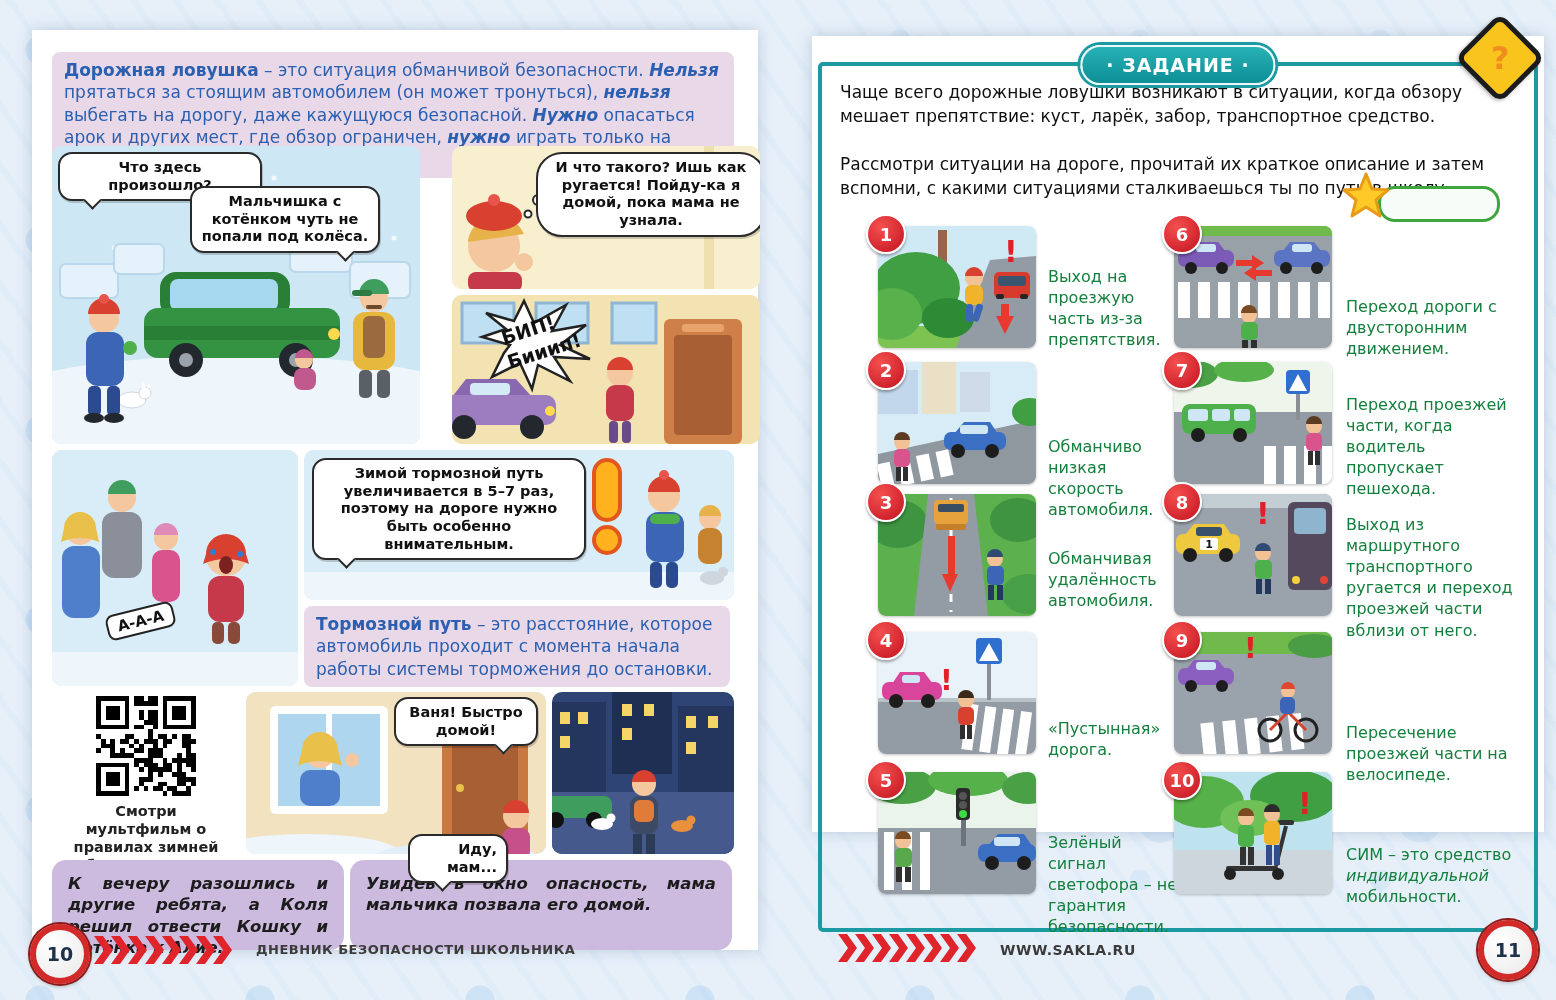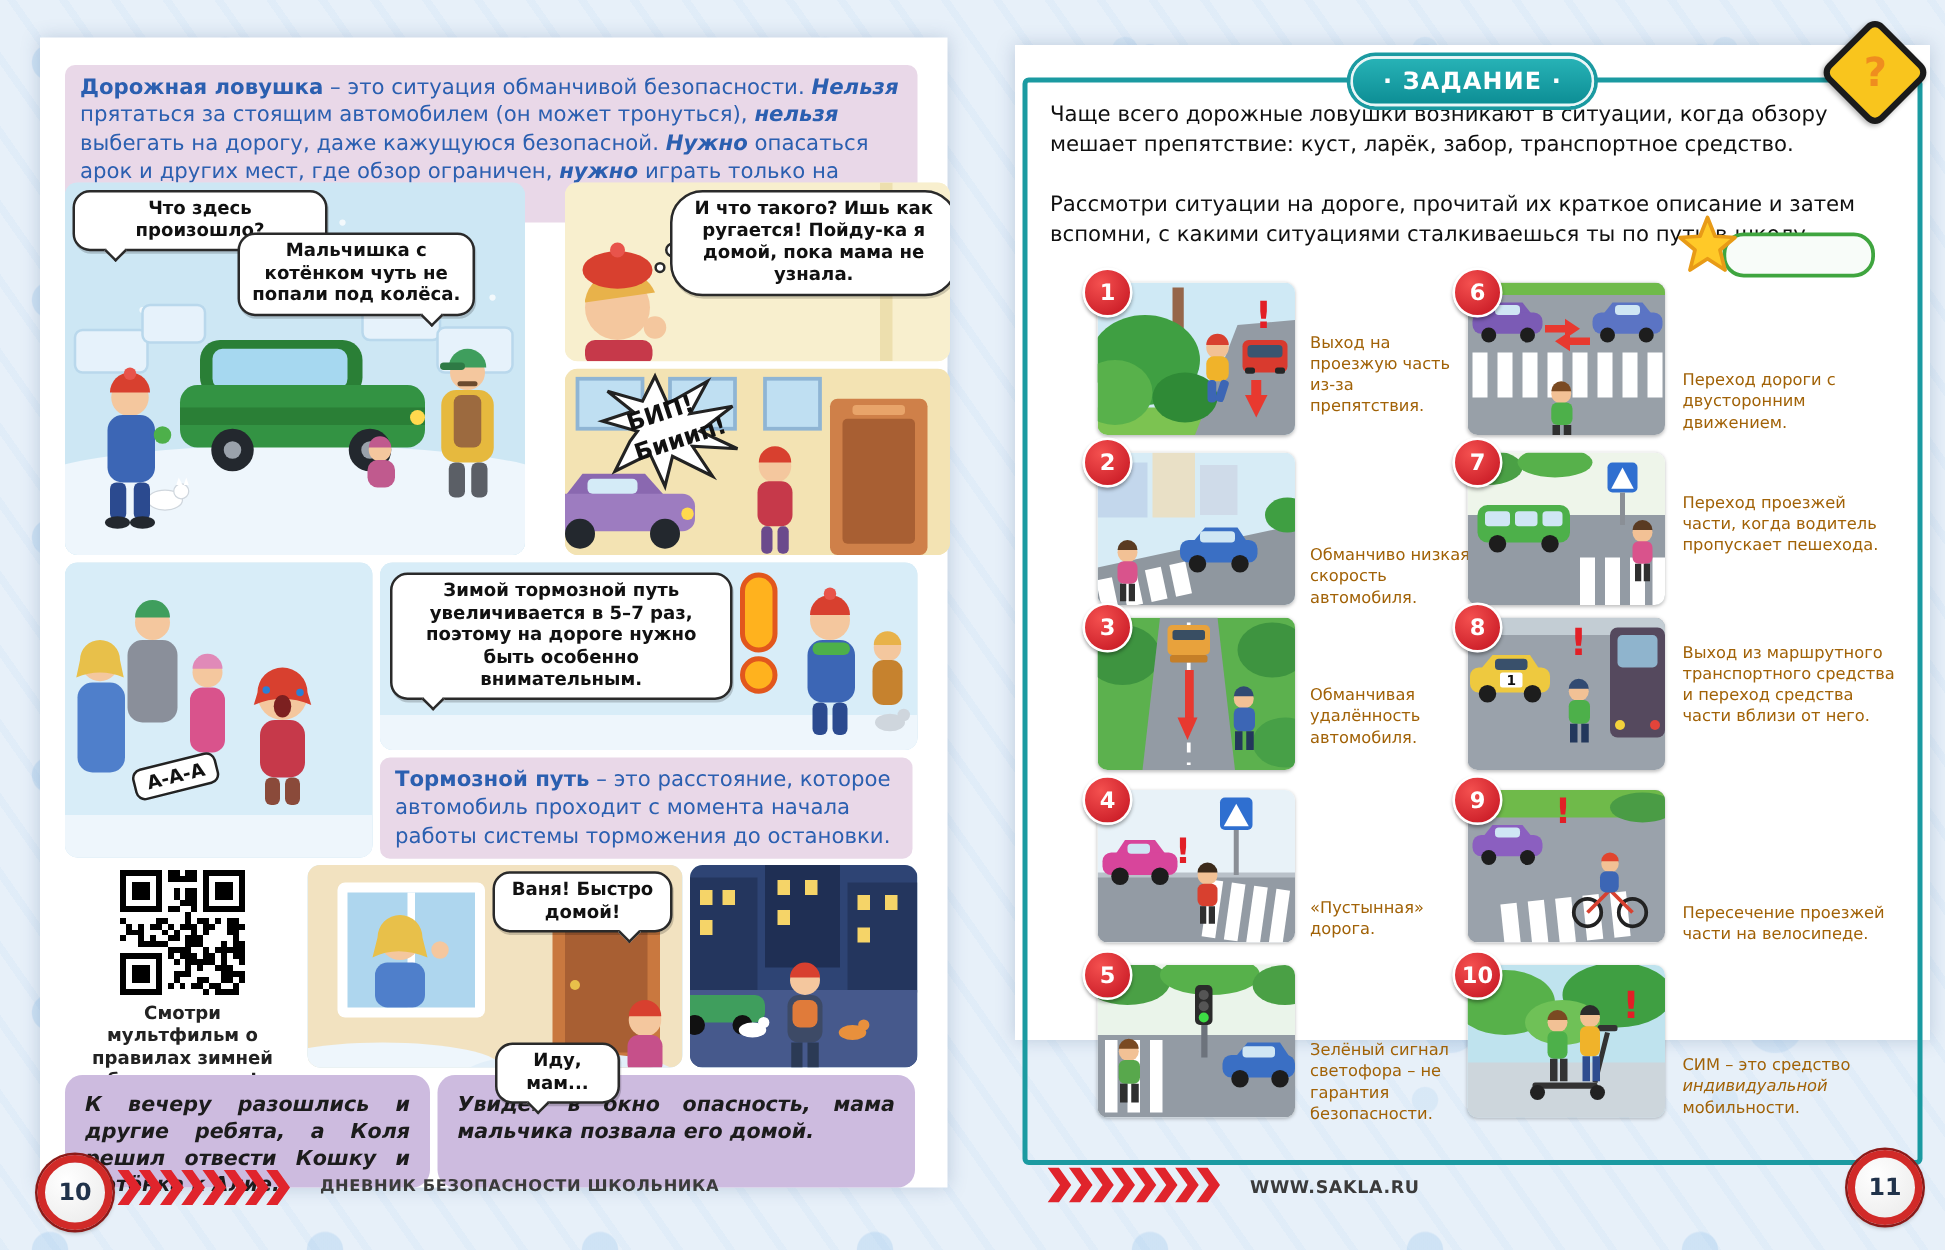--- a/index.html
+++ b/index.html
@@ -58,21 +58,21 @@
   .intro{position:absolute;left:18px;top:16px;width:676px;font-size:17px;line-height:1.43;color:#101010;margin:0;}
   .answer-star{position:absolute;z-index:5;}
   .answer-slot{position:absolute;width:116px;height:30px;border:3px solid #3fa53f;border-radius:17px;background:#f8fcf9;}
   .thumb{position:absolute;width:158px;height:122px;}
   .scene{position:absolute;inset:0;border-radius:8px;overflow:hidden;box-shadow:0 1px 3px rgba(0,0,0,.25);}
   .scene>svg{display:block;width:100%;height:100%;}
   .badge{position:absolute;left:-12px;top:-12px;width:36px;height:36px;border-radius:50%;
     background:radial-gradient(circle at 35% 30%,#f4504f,#c2121f);color:#fff;font-weight:800;font-size:18px;
     display:flex;align-items:center;justify-content:center;border:2px solid #fff;
     box-shadow:0 2px 3px rgba(0,0,0,.35);z-index:5;}
-  .cap{position:absolute;font-size:13px;line-height:1.32;color:#a16207;}
+  .cap{position:absolute;font-size:16px;line-height:1.32;color:#15803d;}
 
   .diamond{position:absolute;left:1468px;top:26px;width:54px;height:54px;background:#f9c51d;
     border:5px solid #1b1b1b;border-radius:10px;transform:rotate(45deg);z-index:8;
     display:flex;align-items:center;justify-content:center;box-shadow:0 2px 4px rgba(0,0,0,.3);}
   .diamond span{transform:rotate(-45deg);font-size:32px;font-weight:800;color:#ef8d1f;}
 
   .pagecircle{position:absolute;width:48px;height:48px;border-radius:50%;
     background:radial-gradient(circle at 35% 30%,#ffffff,#e9e9e9);
     border:6px solid #d12a28;box-shadow:0 0 0 2px #8c1a18,0 2px 4px rgba(0,0,0,.35);
     display:flex;align-items:center;justify-content:center;font-weight:800;font-size:19px;color:#20324a;z-index:9;}
@@ -498,21 +498,21 @@
               <ellipse cx="10" cy="6" rx="11" ry="6" fill="#e8903c"></ellipse>
               <circle cx="19" cy="0" r="4.5" fill="#e8903c"></circle>
             </g>
         </svg>
       </div>
     </div>
 
     <div class="row" style="left:20px;top:830px;width:682px;height:90px;">
       <div class="purplebox" style="width:292px;">К вечеру разошлись и другие ребята, а Коля решил отвести Кошку и Котёнка к Алие.</div>
       <div class="purplebox" style="width:382px;">Увидев в окно опасность, мама мальчика позвала его домой.</div>
-      <div class="bubble" style="left:344px;top:-26px;width:78px;z-index:7;">Иду, мам...</div>
+      <div class="bubble" style="left:356px;top:-26px;width:78px;z-index:7;text-align:right;">Иду, мам...</div>
     </div>
   </div>
 
   <div class="pagecircle" style="left:30px;top:924px;">
     <span>10</span>
   </div>
   <svg class="chevrons" style="left:94px;top:936px;" width="152" height="28" viewBox="0 0 152 28">
     <g fill="#e0242c">
       <polygon points="0,0 9,0 19,14 9,28 0,28 10,14"></polygon>
         <polygon points="17,0 26,0 36,14 26,28 17,28 27,14"></polygon>
@@ -809,21 +809,21 @@
               <circle cx="9" cy="7" r="8" fill="#f2c195"></circle>
                 <path d="M1 5 a8 8 0 0 1 16 0 Z" fill="#314a72"></path>
               <rect x="1" y="14" width="17" height="19" rx="5" fill="#4db04a"></rect>
               <rect x="2" y="33" width="6" height="15" fill="#23385c"></rect>
                 <rect x="11" y="33" width="6" height="15" fill="#23385c"></rect>
             </g>
           </svg>
         </div>
         <div class="badge">8</div>
       </div>
-      <div class="cap" style="left:524px;top:448px;width:172px;">Выход из маршрутного транспортного средства и переход средства части вблизи от него.</div>
+      <div class="cap" style="left:524px;top:448px;width:172px;">Выход из маршрутного транспортного ругается и переход проезжей части вблизи от него.</div>
 
       <div class="thumb" style="left:352px;top:566px;">
         <div class="scene">
           <svg viewBox="0 0 158 122">
             <rect width="158" height="122" fill="#9aa2ab"></rect>
             <rect width="158" height="22" fill="#6fba4a"></rect>
               <ellipse cx="140" cy="14" rx="26" ry="12" fill="#4a9c45"></ellipse>
             <g transform="translate(4,26)">
               <path d="M8 12 L16 2 h24 l8 10 Z" fill="#8b5fc0"></path>
               <rect x="0" y="10" width="56" height="17" rx="7" fill="#8b5fc0"></rect>

